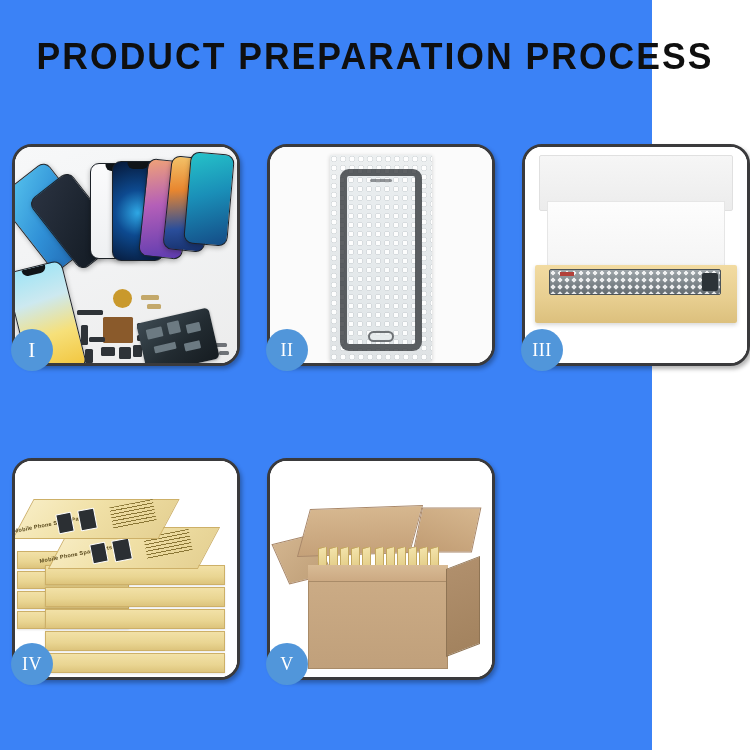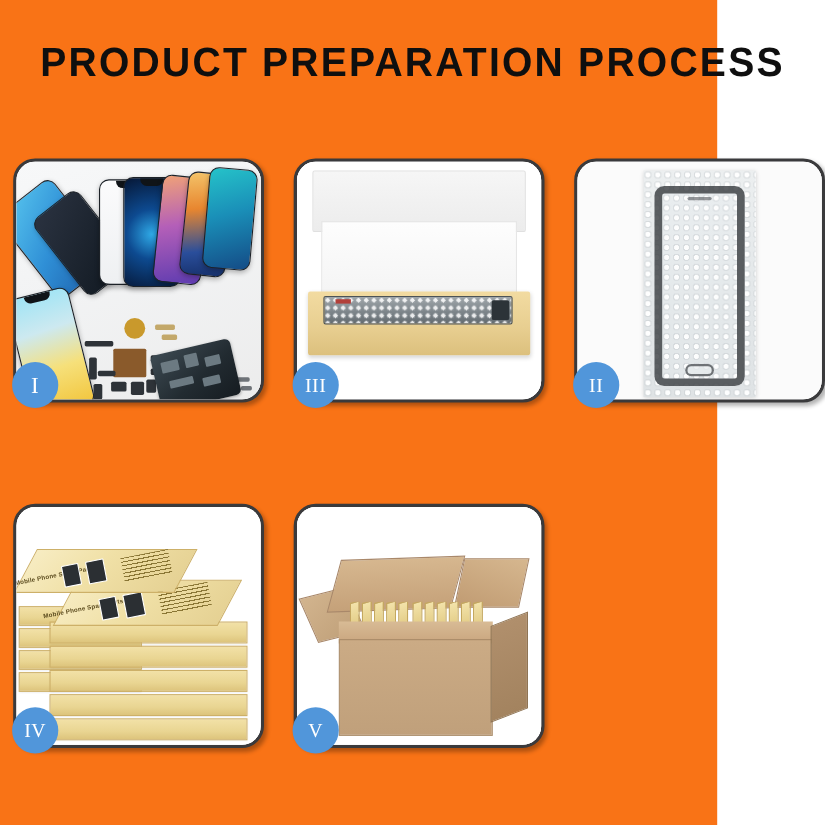--- a/index.html
+++ b/index.html
@@ -7,21 +7,21 @@
   html, body {
     width: 750px; height: 750px;
     background: #ffffff;
     font-family: "Liberation Sans", sans-serif;
     overflow: hidden;
   }
 
   #page {
     position: relative;
     width: 652px; height: 750px;
-    background: #f97316;
+    background: #3b82f6;
   }
 
   
   .header { position: absolute; top: 0; left: 0; width: 750px; text-align: center; }
 
   .title {
     margin-top: 36px;
     font-family: "Liberation Sans", sans-serif;
     font-size: 37px;
     font-weight: 700;
@@ -355,42 +355,42 @@
           <div class="mb-dot" style="left:48px; top:12px; width:14px; height:9px;"></div>
           <div class="mb-dot" style="left:12px; top:26px; width:22px; height:7px;"></div>
           <div class="mb-dot" style="left:42px; top:30px; width:16px; height:8px;"></div>
         </div>
       </div>
       <div class="badge">I</div>
     </div>
 
     <div class="panel">
       <div class="panel-inner">
+        <div class="p2-bg"></div>
+        <div class="bubble-sheet"></div>
+        <div class="glass-frame">
+          <div class="speaker-slot"></div>
+          <div class="home-btn"></div>
+        </div>
+      </div>
+      <div class="badge wide">II</div>
+    </div>
+
+    <div class="panel">
+      <div class="panel-inner">
         <div class="p3-bg"></div>
         <div class="lid-back"></div>
         <div class="box3-liner"></div>
         <div class="box3-tray"></div>
         <div class="box3-item">
           <div class="box3-red"></div>
           <div class="box3-item-tab"></div>
         </div>
       </div>
       <div class="badge wide">III</div>
-    </div>
-
-    <div class="panel">
-      <div class="panel-inner">
-        <div class="p2-bg"></div>
-        <div class="bubble-sheet"></div>
-        <div class="glass-frame">
-          <div class="speaker-slot"></div>
-          <div class="home-btn"></div>
-        </div>
-      </div>
-      <div class="badge wide">II</div>
     </div>
 
     <div class="panel">
       <div class="panel-inner">
         <div class="p4-bg"></div>
 
         <div class="stack-box" style="left:2px;  top:90px;  width:112px; height:18px;"></div>
         <div class="stack-box" style="left:2px;  top:110px; width:112px; height:18px;"></div>
         <div class="stack-box" style="left:2px;  top:130px; width:112px; height:18px;"></div>
         <div class="stack-box" style="left:2px;  top:150px; width:112px; height:18px;"></div>

